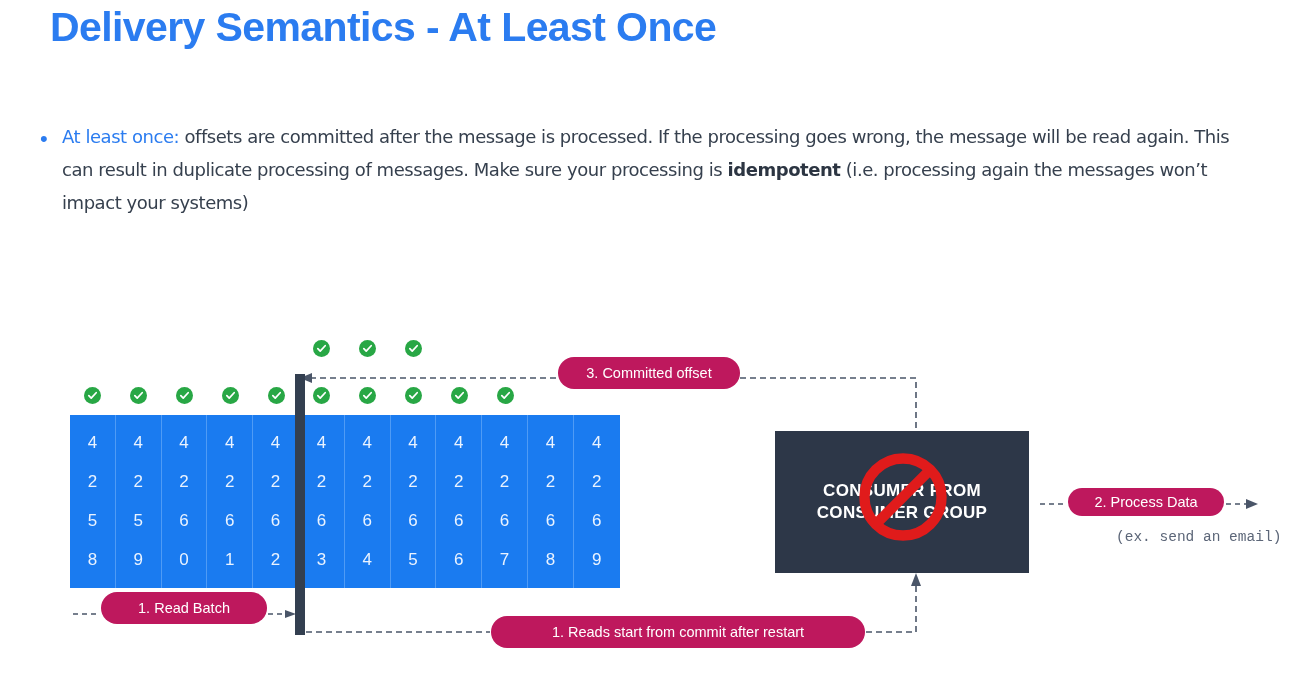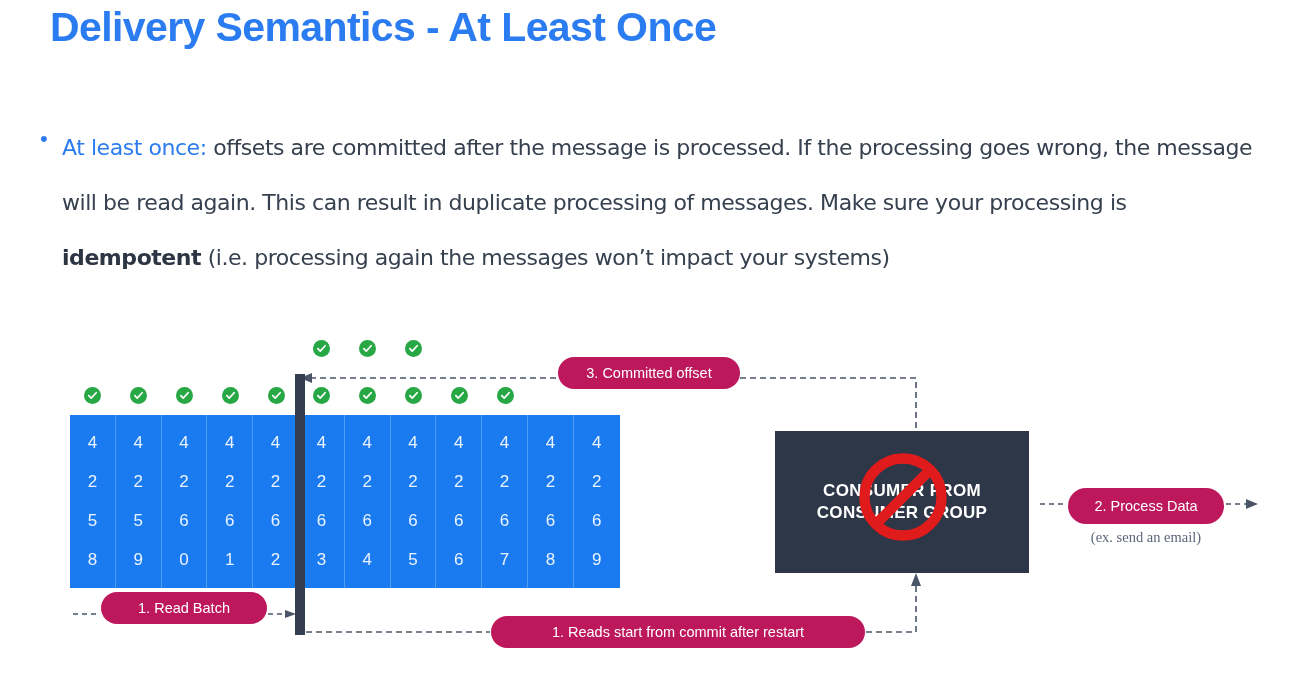--- a/index.html
+++ b/index.html
@@ -44,22 +44,22 @@
   }
   .bullet-dot {
     color: #2b7cf0;
     font-size: 22px;
     line-height: 38px;
     width: 22px;
     flex: 0 0 22px;
     text-align: left;
   }
   .bullet-text {
-    font-size: 22px;
-    line-height: 55px;
+    font-size: 18px;
+    line-height: 33px;
     color: #36404e;
     font-family: "DejaVu Sans", sans-serif;
     letter-spacing: -0.45px;
     max-width: 1195px;
   }
   .accent { color: #2b7cf0; }
   .bold-em { font-weight: bold; color: #2c3542; }
 
   
   .diagram {
@@ -131,31 +131,31 @@
     line-height: 1;
     display: flex;
     align-items: center;
     justify-content: center;
     white-space: nowrap;
     font-family: "Liberation Sans", sans-serif;
   }
   .pill-committed { left: 558px; top: 357px; width: 182px; height: 32px; }
   .pill-readbatch { left: 101px; top: 592px; width: 166px; height: 32px; }
   .pill-restart   { left: 491px; top: 616px; width: 374px; height: 32px; }
-  .pill-process   { left: 1068px; top: 488px; width: 156px; height: 36px; }
+  .pill-process   { left: 1068px; top: 488px; width: 156px; height: 28px; }
 
   .note-email {
     position: absolute;
-    left: 1068px;
+    left: 1116px;
     top: 529px;
     width: 156px;
     text-align: center;
     font-size: 14.5px;
     color: #5c6678;
-    font-family: Liberation Serif, serif;
+    font-family: Liberation Mono, monospace;
     white-space: nowrap;
   }
 
   
   .consumer-box {
     position: absolute;
     left: 775px;
     top: 431px;
     width: 254px;
     height: 142px;

